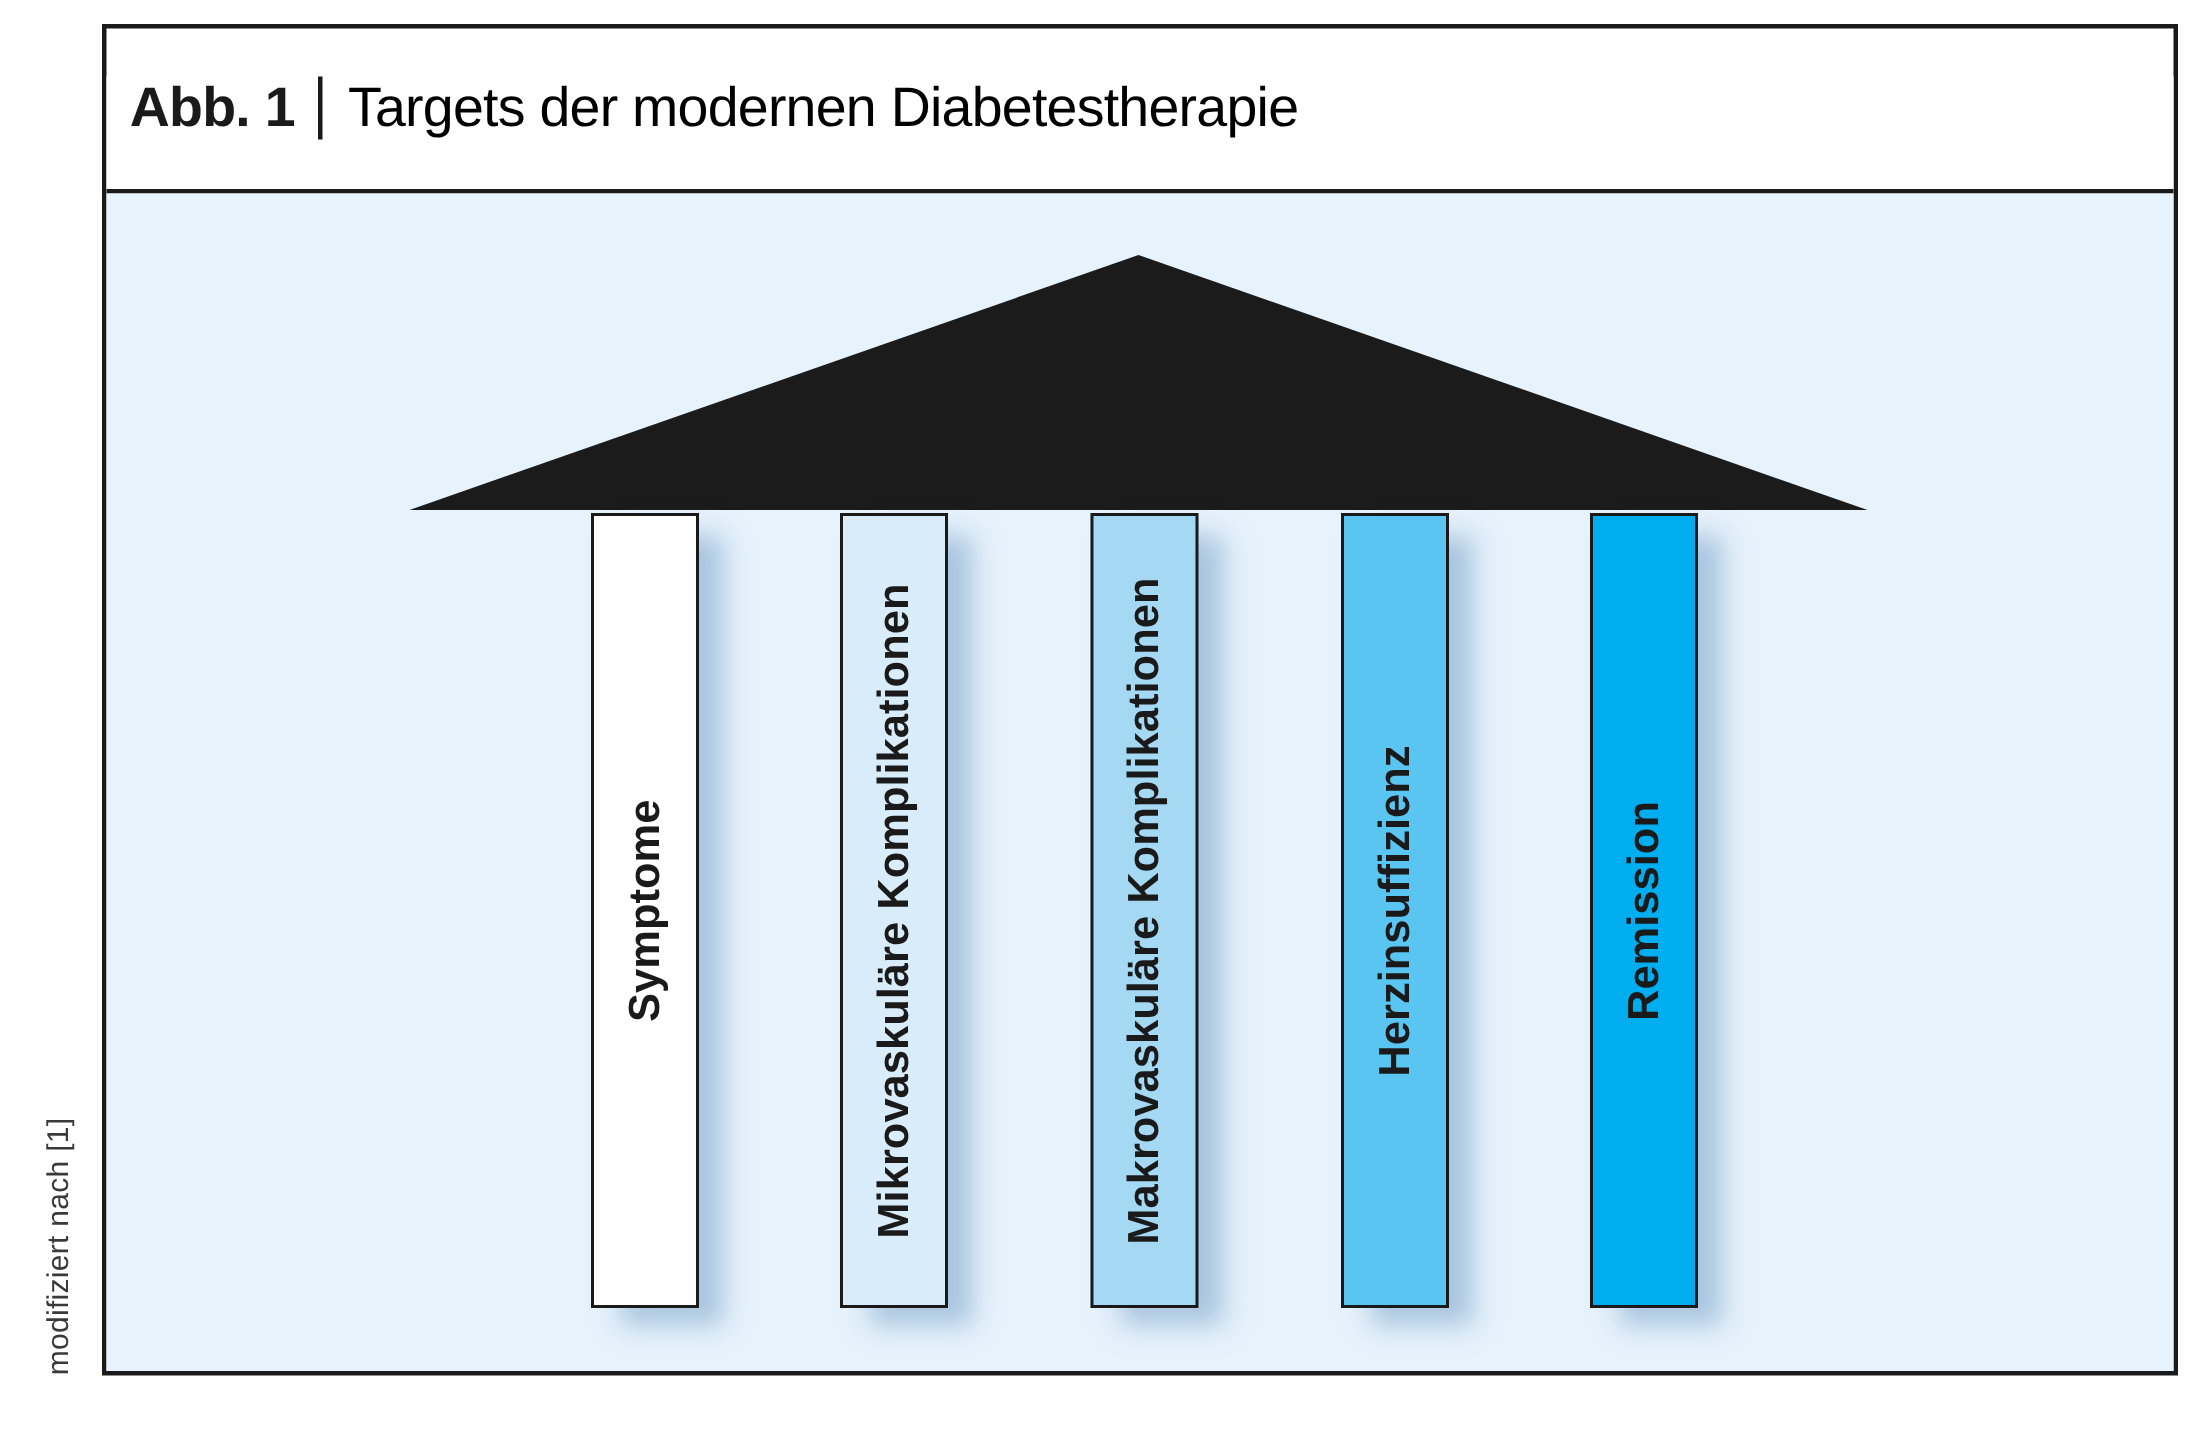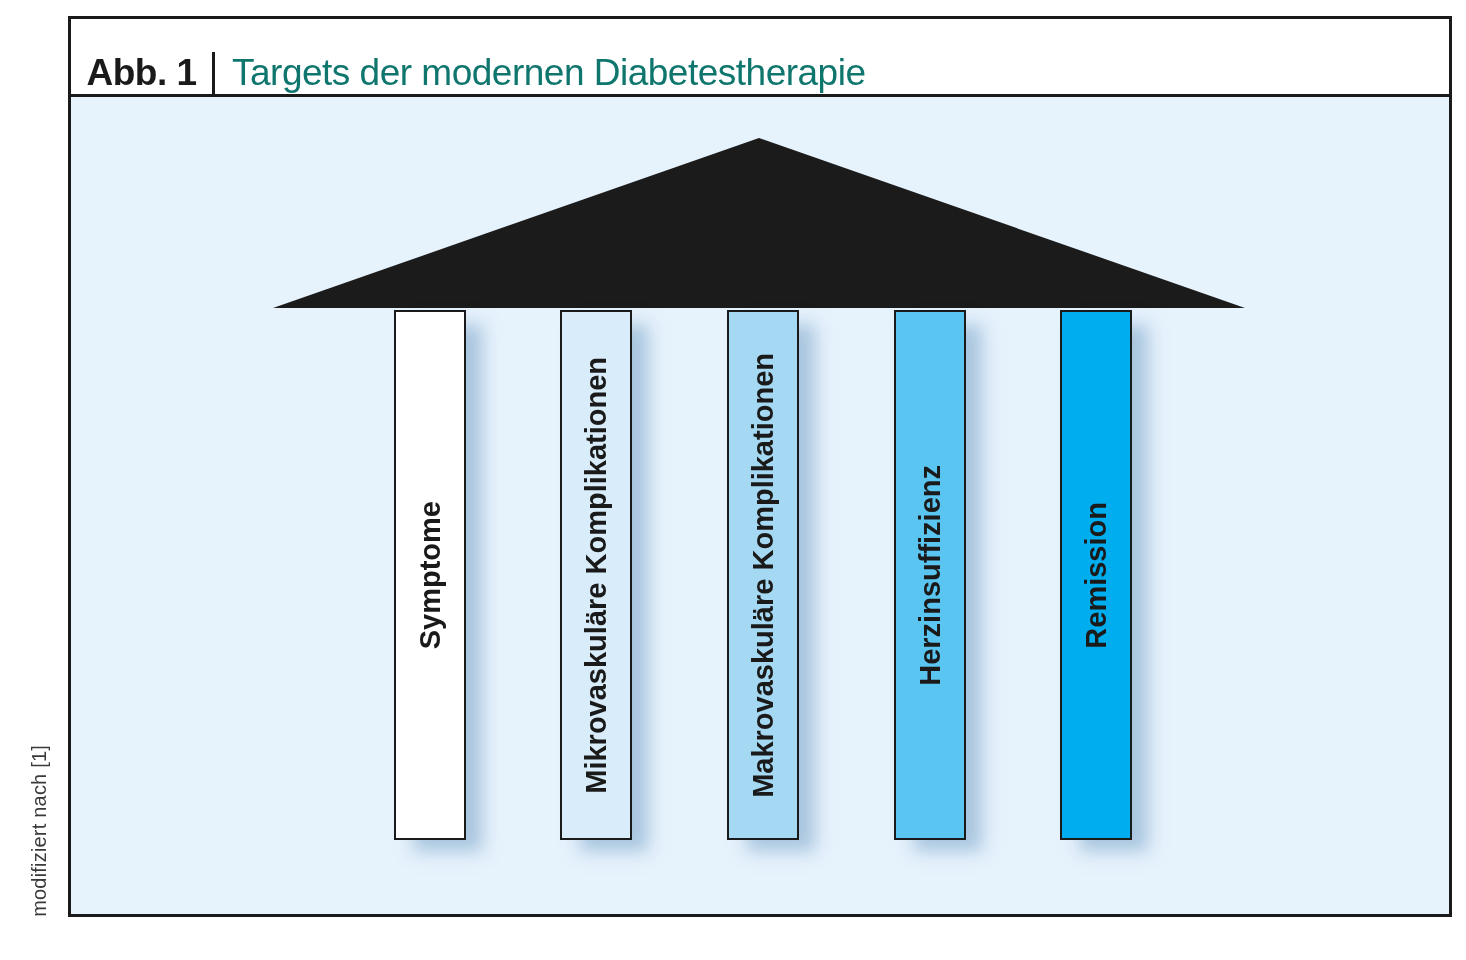--- a/index.html
+++ b/index.html
@@ -17,42 +17,43 @@
     background: #ffffff;
     display: flex;
     flex-direction: column;
   }
   .figure-header {
     display: flex;
     height: 78px;
     flex: 0 0 78px;
     border-bottom: 3px solid #1a1a1a;
     background: #ffffff;
-    align-items: flex-end;
+    align-items: flex-start;
+    margin-top: 32px;
   }
   .figure-label-cell {
     width: 144px;
     flex: 0 0 144px;
     border-right: 3px solid #1a1a1a;
     display: flex;
     align-items: center;
     justify-content: center;
     font-size: 37px;
     font-weight: bold;
     color: #1a1a1a;
     letter-spacing: -0.5px;
   }
   .figure-title-cell {
     flex: 1;
     display: flex;
     align-items: center;
     padding-left: 17px;
     font-size: 37px;
     font-weight: normal;
-    color: #0f766e;
+    color: #000000;
     letter-spacing: -0.5px;
   }
   .diagram-area {
     position: relative;
     flex: 1;
     overflow: hidden;
   }
   .roof-svg {
     position: absolute;
     left: 0; top: 0;

